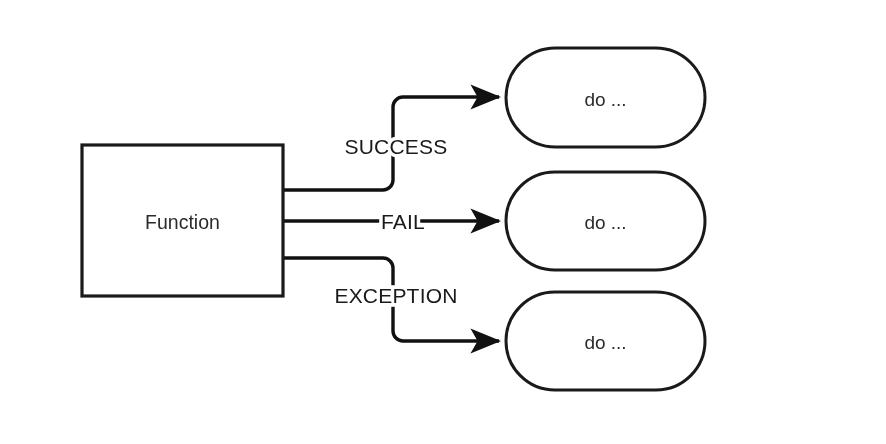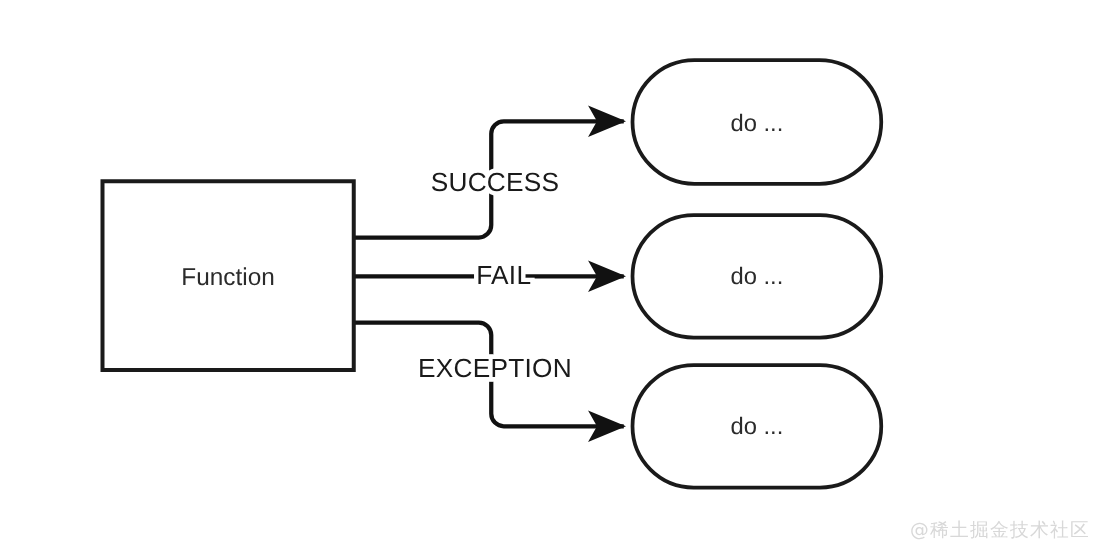--- a/index.html
+++ b/index.html
@@ -100,15 +100,14 @@
     <text class="node-text" x="605.5" y="342">do ...</text>
 
     <text class="edge-label" x="396" y="146" stroke="#ffffff" stroke-width="7" paint-order="stroke">SUCCESS</text>
 
     <text class="edge-label" x="403" y="221" stroke="#ffffff" stroke-width="7" paint-order="stroke">FAIL</text>
 
     <text class="edge-label" x="396" y="295" stroke="#ffffff" stroke-width="7" paint-order="stroke">EXCEPTION</text>
 
   </svg>
 
-  <div class="watermark">@稀土掘金技术社区</div>
 
 </div>
 
 </body></html>

